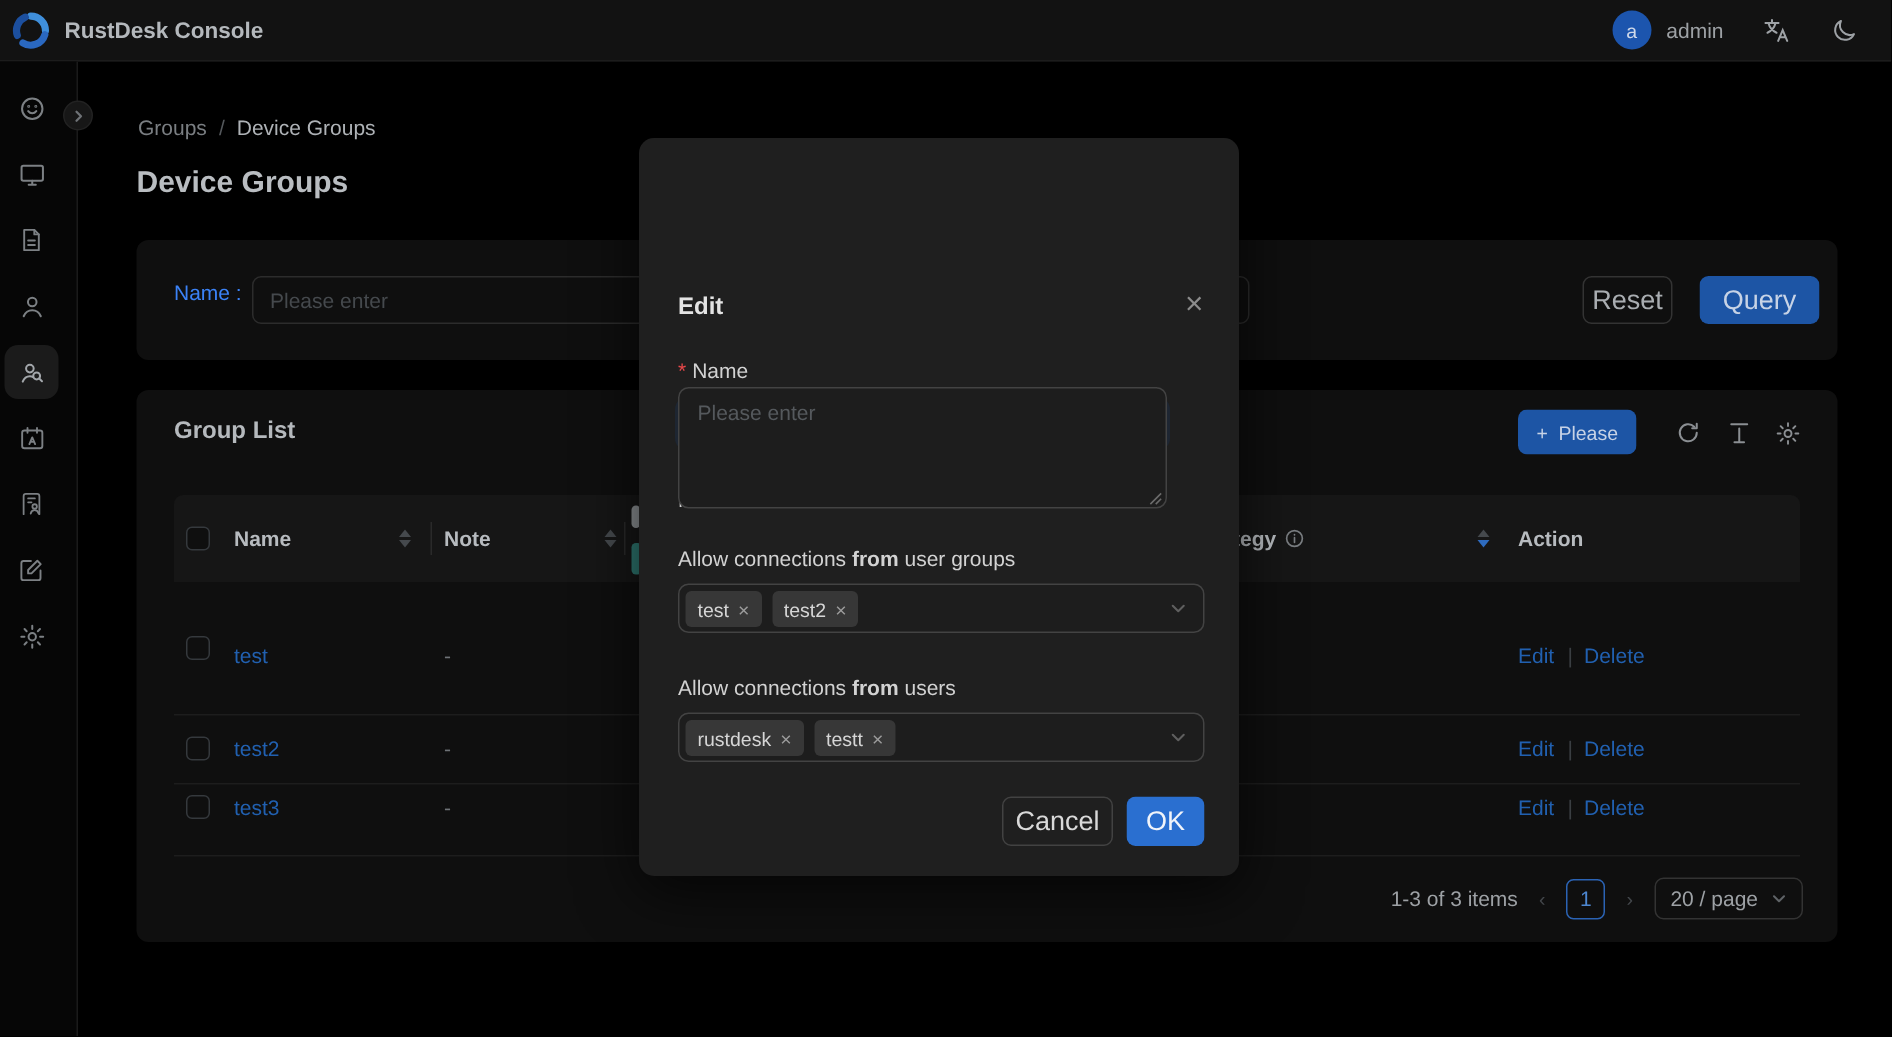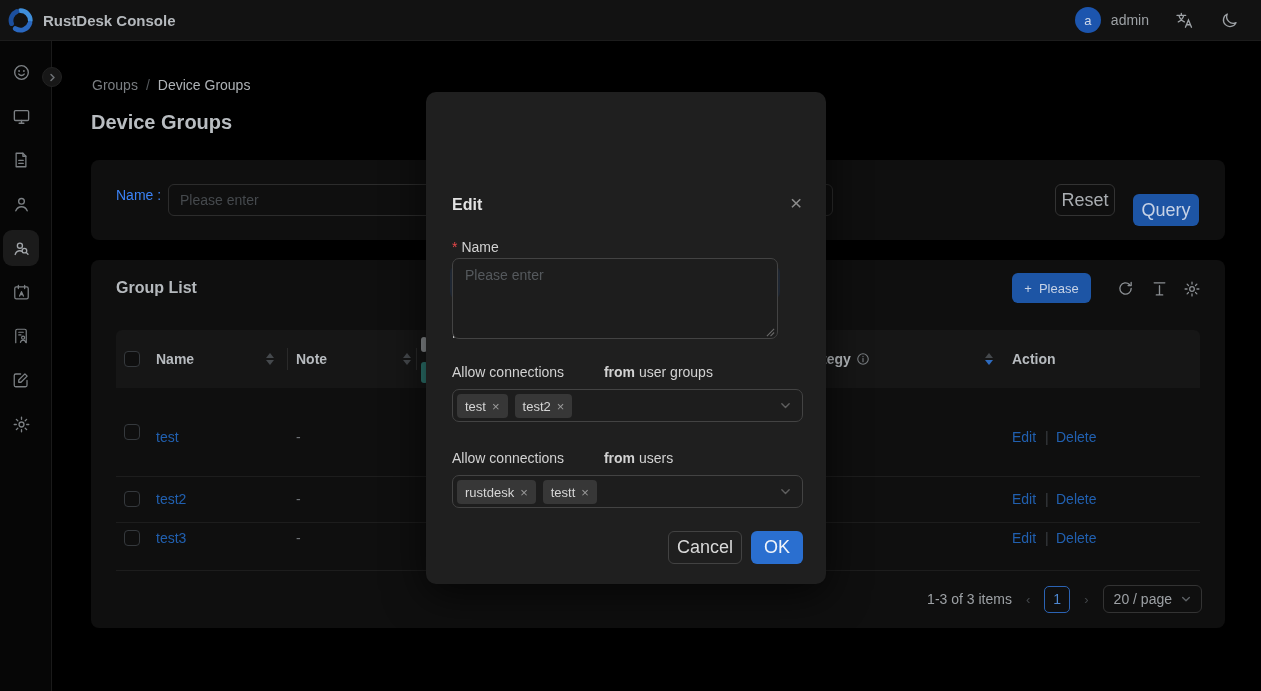--- a/index.html
+++ b/index.html
@@ -44,22 +44,22 @@
   .filter-card { left:91px; top:160px; width:1134px; height:80px; }
   .filter-label { position:absolute; left:25px; top:27px; color:#3b82f6; }
   .filter-input { position:absolute; left:77px; top:24px; width:665px; height:32px; background:transparent;
     border:1px solid #2c2c2c; border-radius:6px; color:#b4b8bc; padding:0 11px; font-size:14px;
     font-family:inherit; outline:none; }
   .filter-input::placeholder { color:#45494d; }
   .btn { display:inline-flex; align-items:center; justify-content:center; border-radius:6px;
     font-size:18px; cursor:pointer; border:1px solid transparent; font-family:inherit; }
   .btn-reset { position:absolute; left:964px; top:24px; width:60px; height:32px;
     background:transparent; border-color:#333; color:#a9adb1; }
-  .btn-query { position:absolute; left:1042px; top:24px; width:66px; height:32px;
-    background:#1d55a5; color:#c7d3e6;margin-top:10px; }
+  .btn-query { position:absolute; left:1042px; top:24px; width:80px; height:32px;
+    background:#1d55a5; color:#c7d3e6; }
 
   .list-card { left:91px; top:260px; width:1134px; height:368px; }
   .list-title { position:absolute; left:25px; top:19px; font-size:16px; font-weight:700; color:#b5b9bd; }
   .btn-create { position:absolute; left:921px; top:13px; width:79px; height:30px;
     background:#1d55a5; color:#c7d3e6; gap:7px; font-size:13px; }
   .tool-icon { position:absolute; top:20px; color:#8b8f93; cursor:pointer; }
 
   
   .tbl { position:absolute; left:25px; top:70px; width:1084px; }
   .thead { position:absolute; left:0; top:0; width:1084px; height:58px; background:#161616;
@@ -119,21 +119,21 @@
   .m-select { position:absolute; left:26px; width:351px; height:33px; background:#1d1d1d;
     border:1px solid #434343; border-radius:7px; cursor:pointer; }
   .tags-wrap { position:absolute; left:4px; top:4px; display:flex; gap:7px; }
   .tag { display:flex; align-items:center; gap:6px; background:#373737; border-radius:4px; height:24px;
     padding:0 8px; font-size:13px; color:#d6d6d6; }
   .tag-x { color:#9c9c9c; font-size:13px; cursor:pointer; }
   .sel-arrow { position:absolute; right:11px; top:10px; color:#5f5f5f; }
   .btn-cancel { position:absolute; left:242px; top:439px; width:74px; height:33px; background:#1f1f1f;
     border-color:#424242; color:#d9d9d9; }
   .btn-ok { position:absolute; left:325px; top:439px; width:52px; height:33px; background:#2a6fd0; color:#f0f4fa; }
-  .bold { font-weight:700;margin-left:36px; }
+  .bold { font-weight:700; }
 </style>
 </head>
 <body>
 
 <div class="stage">
 
   <div class="topbar">
     <span class="logo">
       <svg width="25" height="25" viewBox="0 0 24 24" fill="none" stroke-width="4.6" stroke-linecap="round">
         <path d="M12 2.6 A9.4 9.4 0 0 1 21.4 12" stroke="#3f8fdb"></path>

